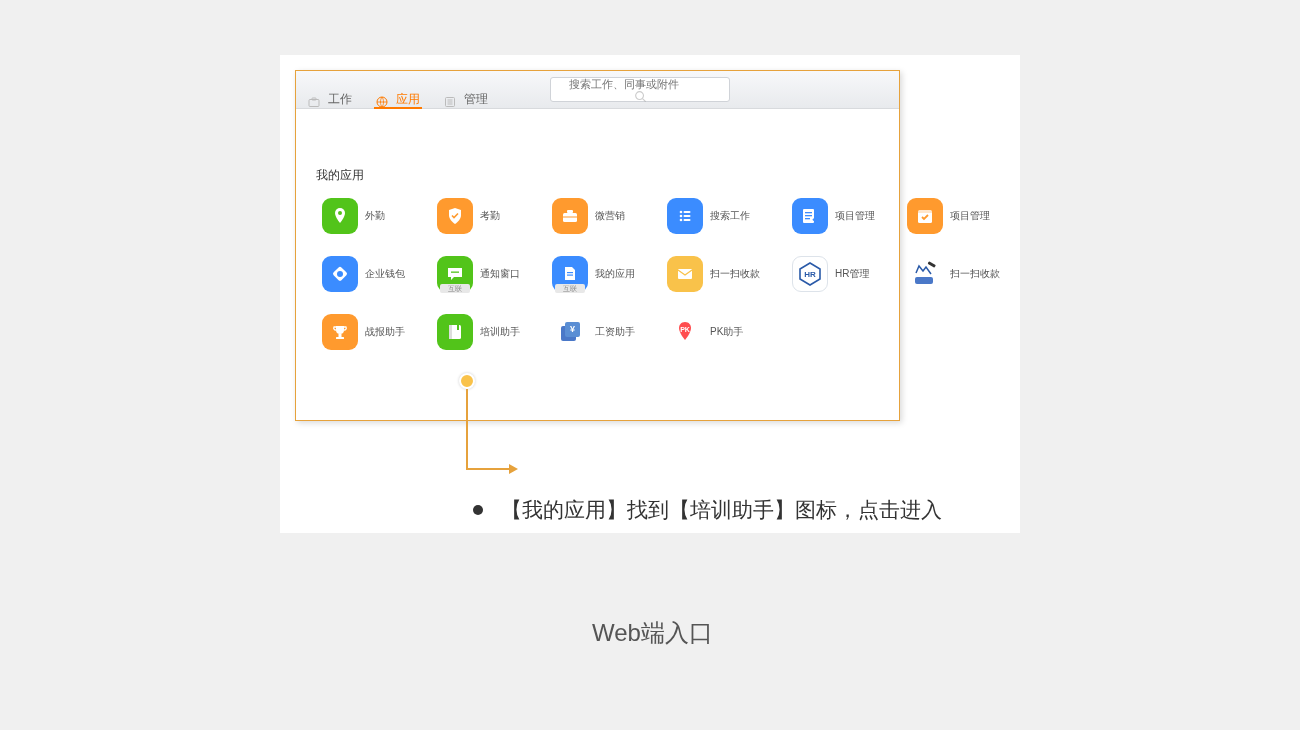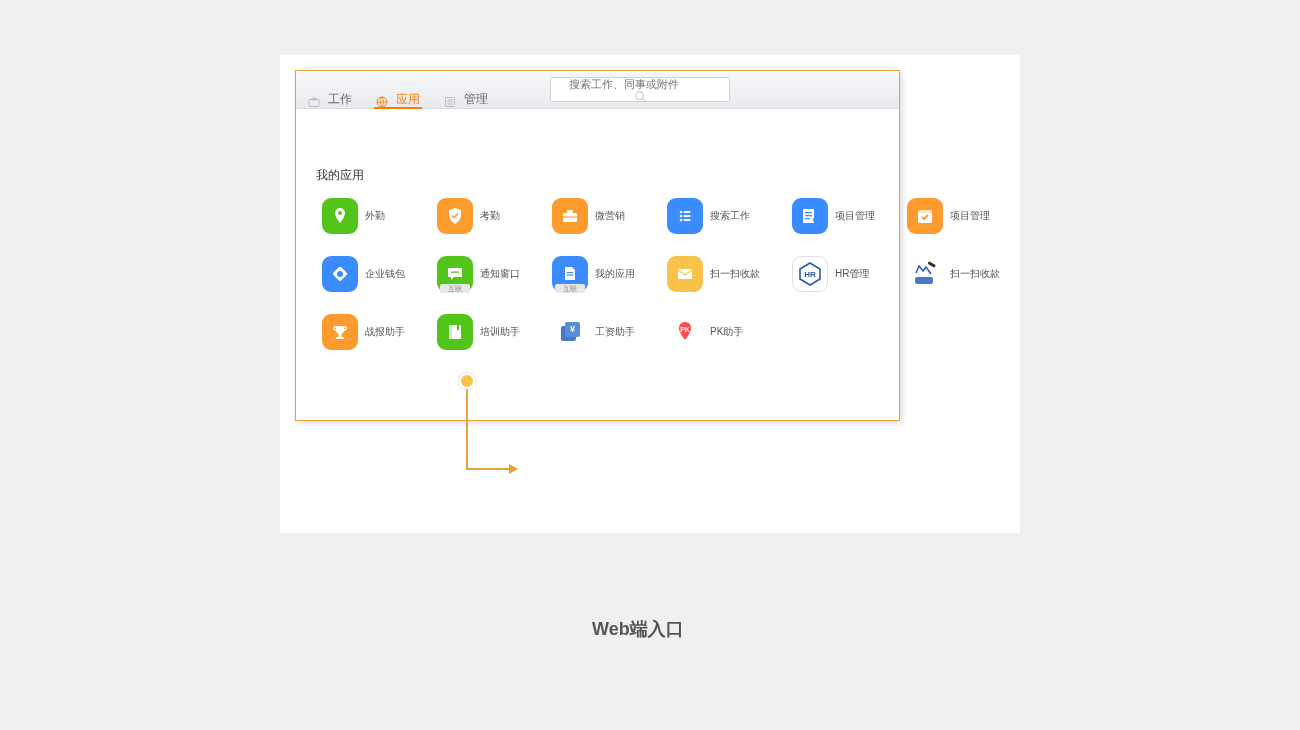--- a/index.html
+++ b/index.html
@@ -170,23 +170,23 @@
     background: #333;
     border-radius: 50%;
   }
   .bullet-text {
     font-size: 21px;
     color: #333;
   }
 
   .caption {
     position: absolute;
-    font-size: 18px;
+    font-size: 24px;
     color: #555;
-    font-weight: 700;
+    font-weight: 400;
   }
 </style>
 </head>
 <body>
 
 <div class="slide">
 
   <div class="app-window">
     <div class="topbar">
       <div class="tab">
@@ -413,16 +413,20 @@
       </div>
     </div>
   </div>
 
   <div class="dot" style="left:179px; top:318px;"></div>
 
   <div class="arrow-v" style="left:186px; top:334px; height:80px;"></div>
   <div class="arrow-h" style="left:186px; top:413px; width:45px;"></div>
   <div class="arrow-head" style="left:229px; top:409px;"></div>
 
+  <div class="bullet-line" style="left:193px; top:441px;">
+    <span class="bullet"></span>
+    <span class="bullet-text">【我的应用】找到【培训助手】图标，点击进入</span>
+  </div>
 
 </div>
 
 <div class="caption" style="left:592px; top:617px;">Web端入口</div>
 
 </body></html>

